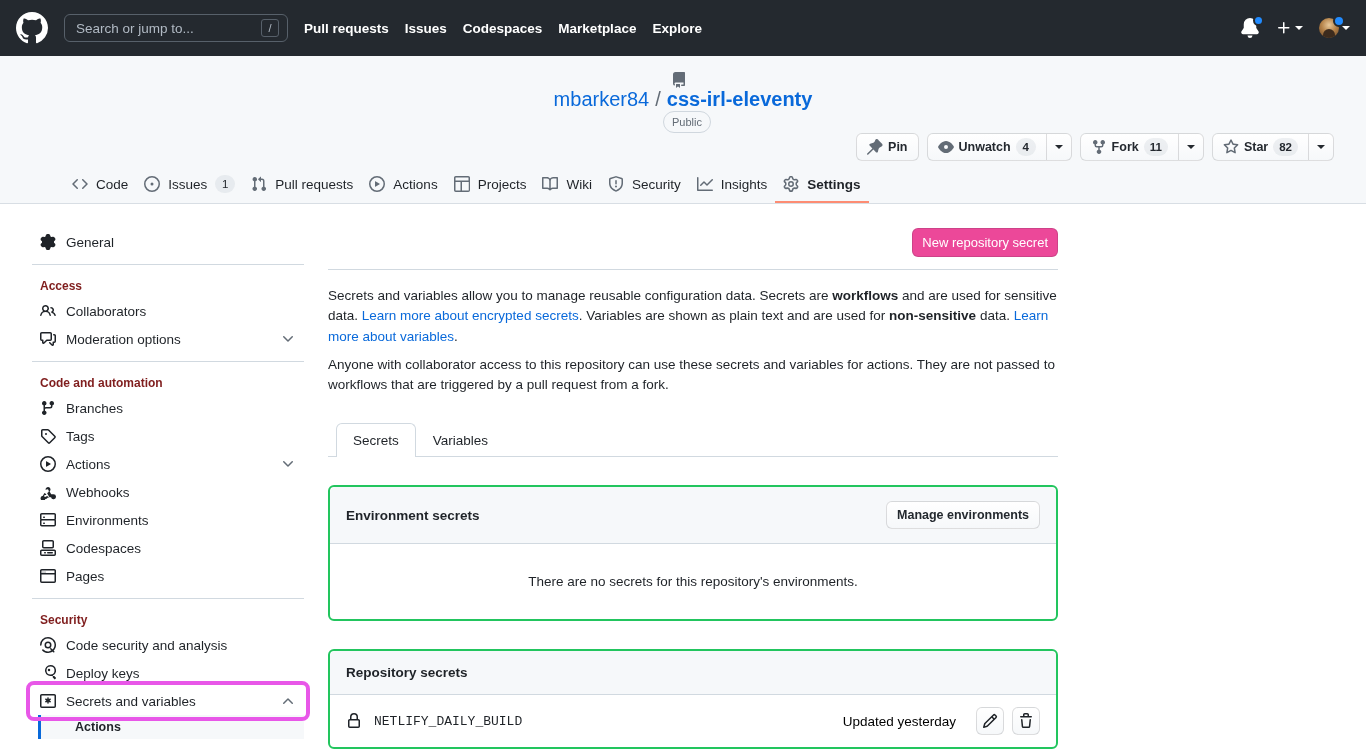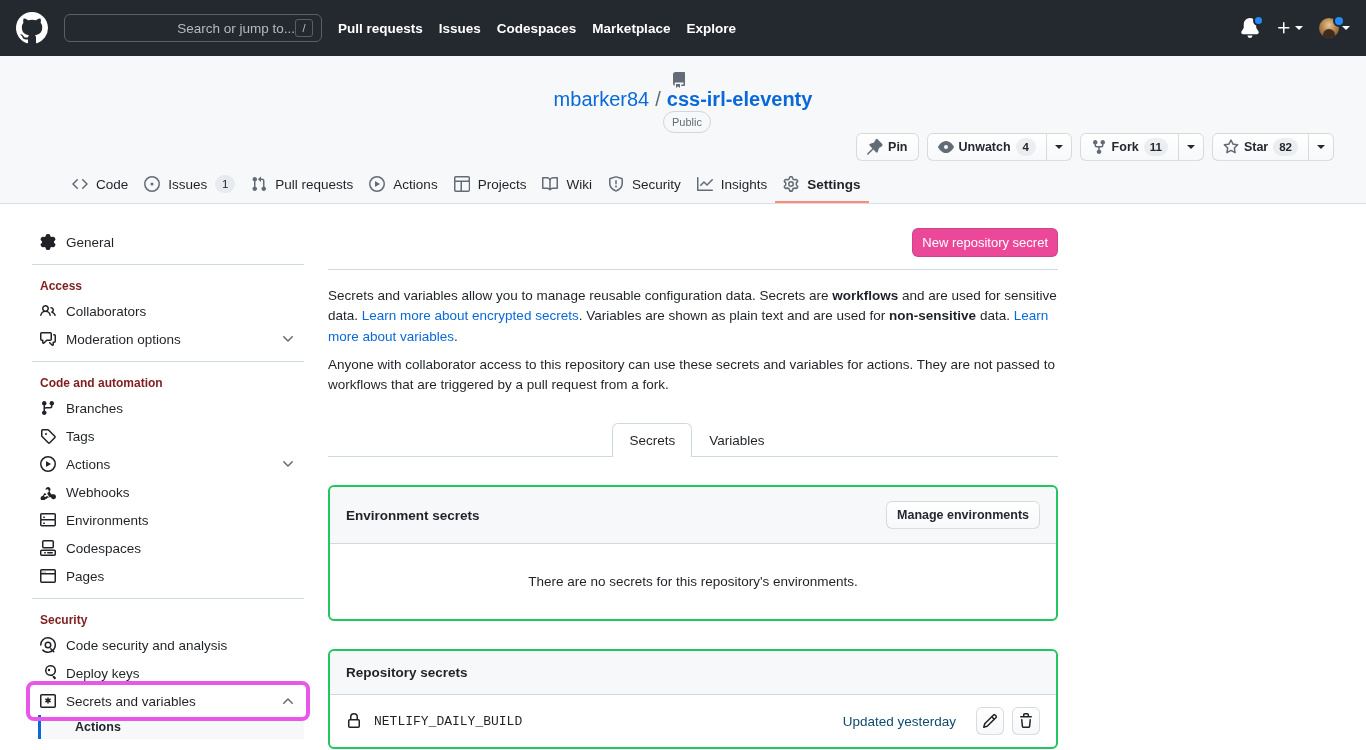--- a/index.html
+++ b/index.html
@@ -19,28 +19,27 @@
     display: flex;
     align-items: center;
     padding: 0 16px;
     color: #ffffff;
     position: relative;
   }
   .gh-logo { width: 32px; height: 32px; flex: 0 0 auto; margin-right: 16px; }
   .gh-logo svg { display: block; fill: #ffffff; }
 
   .search-box {
-    width: 258px; height: 28px;
+    width: 224px; height: 28px;
     border: 1px solid #57606a;
     border-radius: 6px;
     display: flex; align-items: center;
     padding: 0 8px 0 11px;
     background: transparent;
     margin-right: 16px;
-    text-align: right;
   }
   .search-box .ph {
     font-size: 13.5px; color: #b1bac4; flex: 1;
     white-space: nowrap; overflow: hidden;
   }
   .slash-key {
     border: 1px solid #57606a; border-radius: 3px;
     font-size: 11px; color: #b1bac4;
     width: 18px; height: 18px;
     display: flex; align-items: center; justify-content: center;
@@ -221,21 +220,20 @@
   .desc a { color: #0969da; text-decoration: none; }
   .desc b { font-weight: 600; }
   .desc.second { margin-top: 8px; }
 
   
   .tabnav {
     margin-top: 28px;
     border-bottom: 1px solid #d1d9e0;
     display: flex; align-items: flex-end; gap: 0;
     padding-left: 8px;
-    justify-content: center;
   }
   .tabnav-item {
     padding: 9px 16px; font-size: 13.5px; color: #1f2328;
     border: 1px solid transparent; border-bottom: none;
     border-radius: 6px 6px 0 0; margin-bottom: -1px;
     cursor: pointer; background: transparent; text-decoration: none;
   }
   .tabnav-item.active {
     background: #ffffff;
     border-color: #d1d9e0;
@@ -264,21 +262,21 @@
     display: flex; align-items: center;
     padding: 12px 16px;
   }
   .secret-row .lock { display: flex; margin-right: 12px; }
   .secret-row .lock svg { fill: #1f2328; display: block; }
   .secret-name {
     font-family: "Liberation Mono", monospace;
     font-size: 13px; color: #1f2328;
   }
   .secret-meta {
-    margin-left: auto; font-size: 13.5px; color: #0c4a6e;
+    margin-left: auto; font-size: 13.5px; color: #000000;
     margin-right: 12px;
   }
   .icon-btn {
     width: 28px; height: 28px;
     border: 1px solid rgba(31,35,40,0.15); border-radius: 6px;
     background: linear-gradient(180deg, #ffffff 0%, #f6f8fa 100%);
     display: inline-flex; align-items: center; justify-content: center;
     cursor: pointer; margin-left: 8px;
   }
   .icon-btn svg { fill: #1f2328; display: block; }

